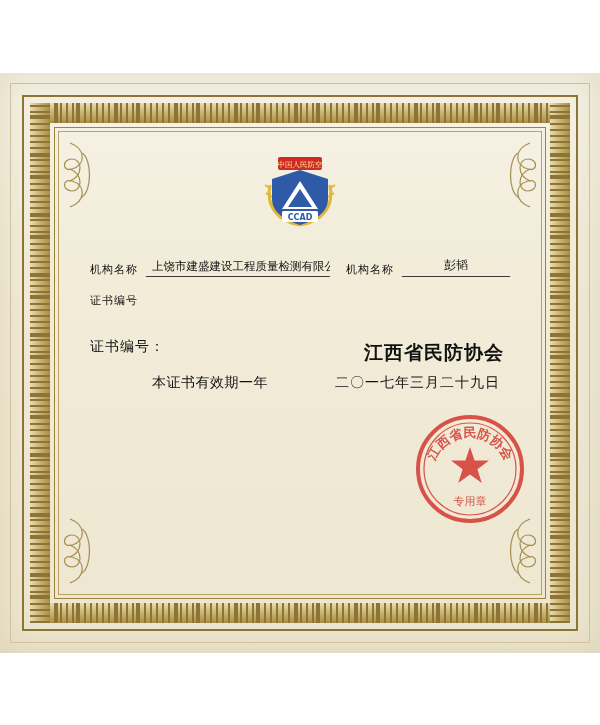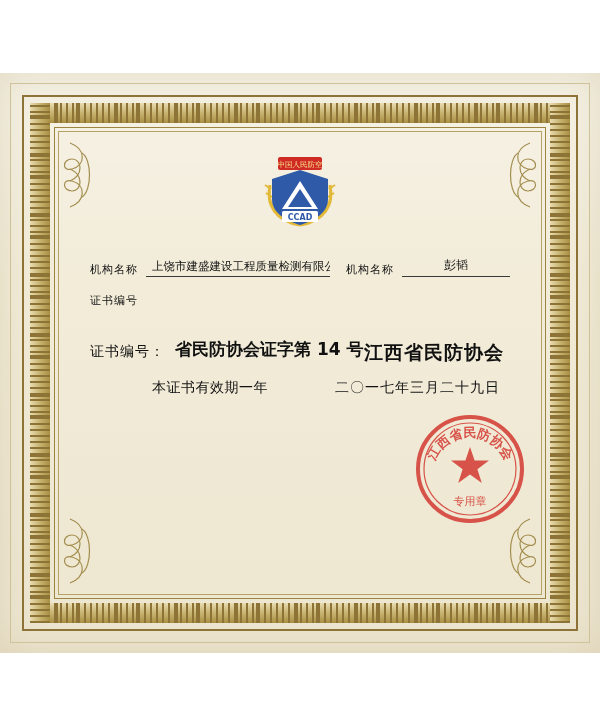--- a/index.html
+++ b/index.html
@@ -346,21 +346,20 @@
 
         <div class="field-row">
           <span class="lbl">证书编号</span>
         </div>
 
       </div>
 
       <div class="lower">
         <div class="row-cert">
           <span class="cert-no-label">证书编号：</span>
-          <span class="cert-no-value">省民防协会证字第 14 号</span>
         </div>
 
         <div class="org-name">江西省民防协会</div>
 
         <div class="row-valid">
           <span class="validity">本证书有效期一年</span>
           <span class="date">二〇一七年三月二十九日</span>
         </div>
       </div>
 

